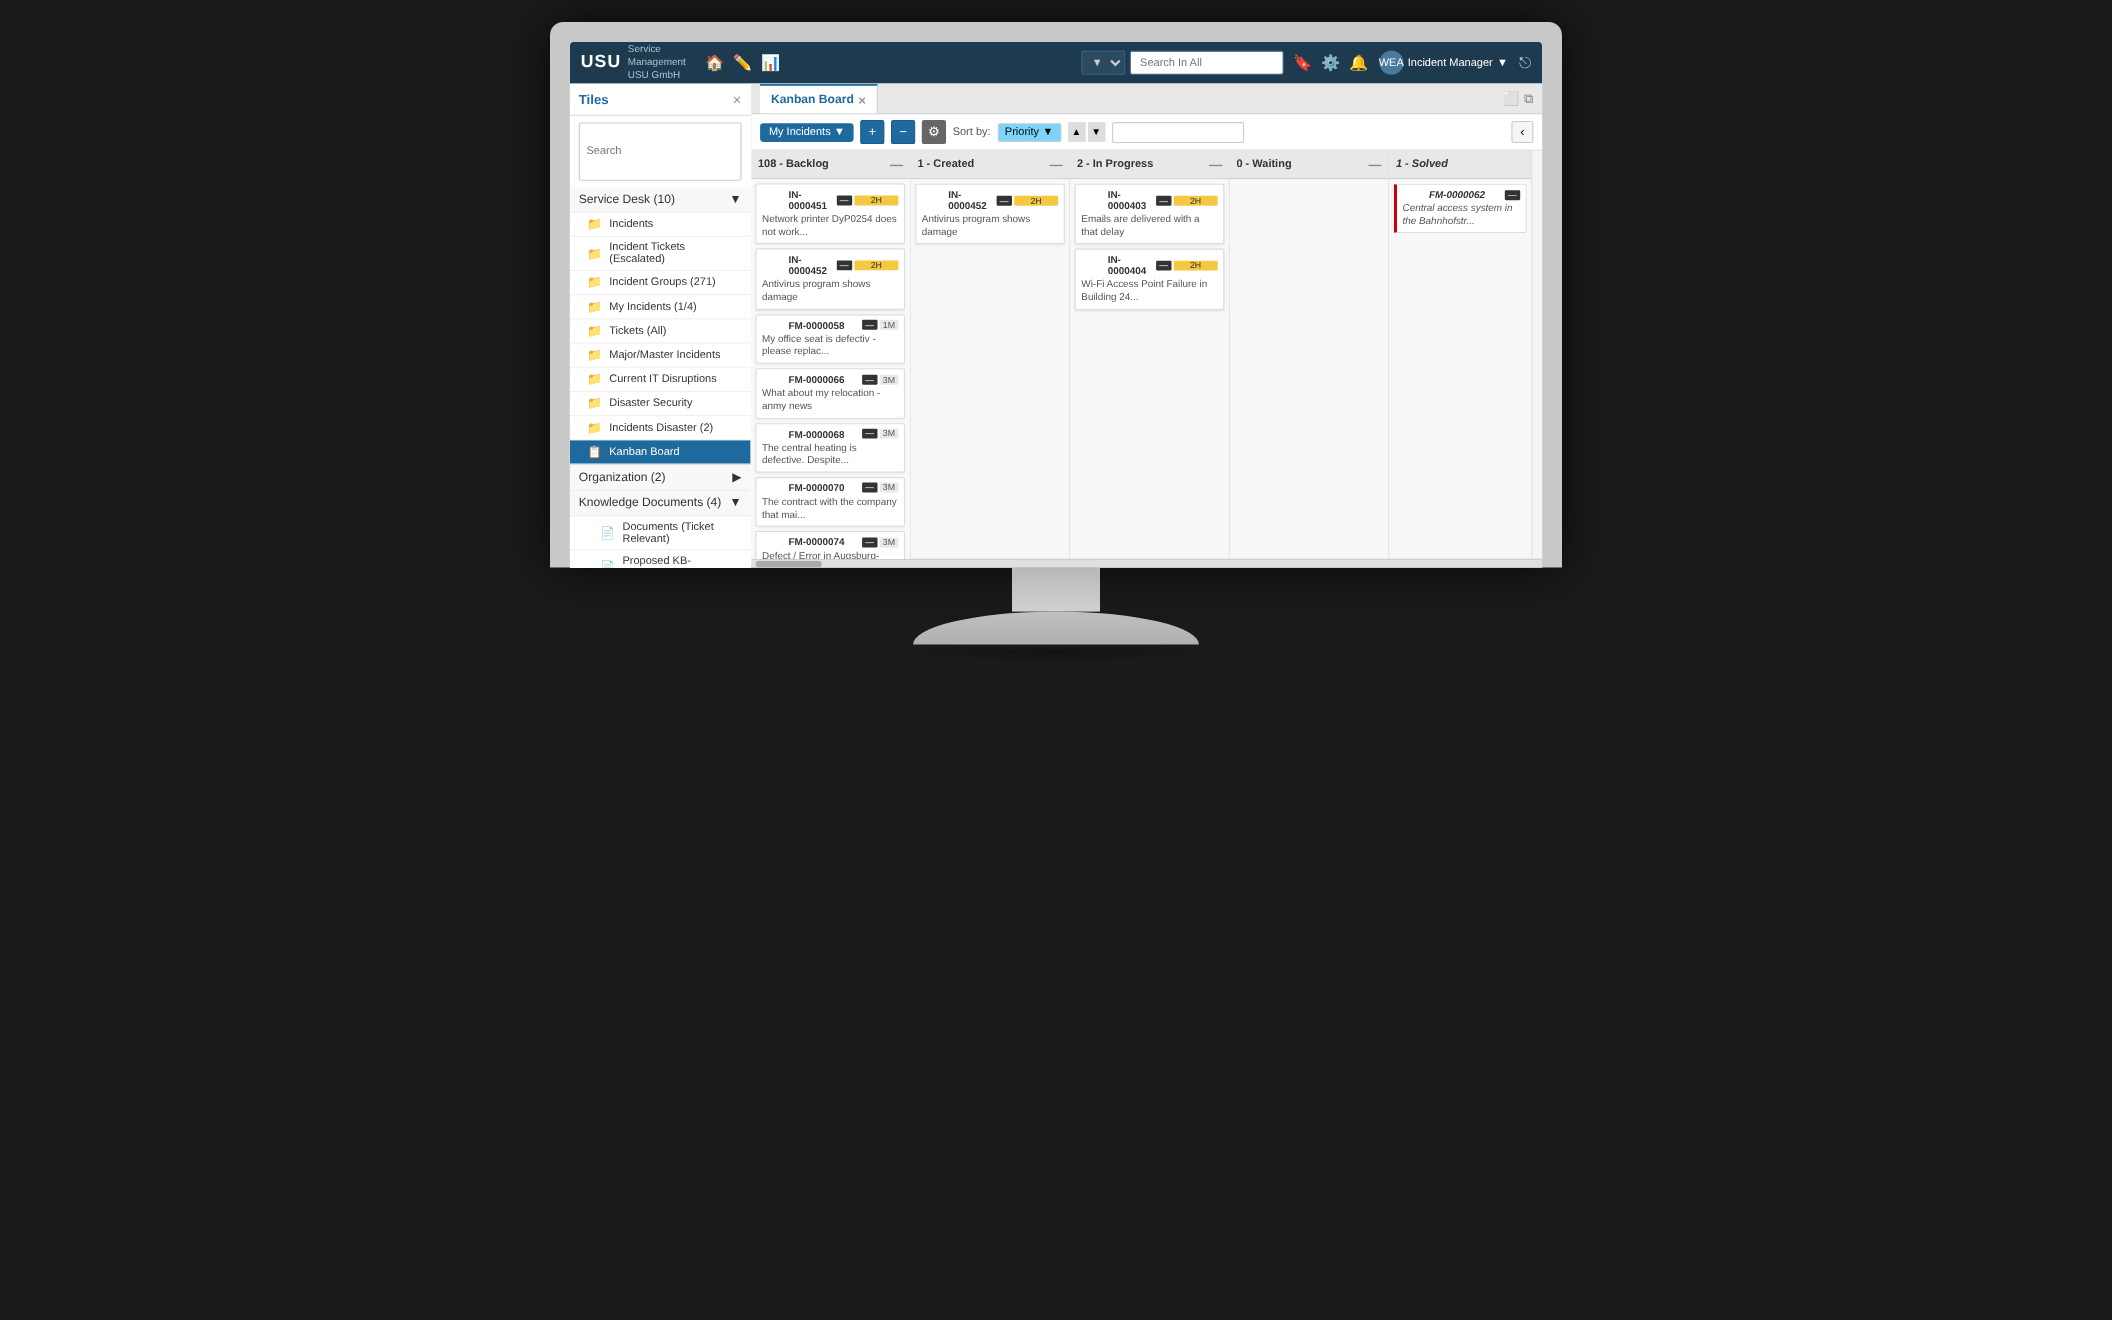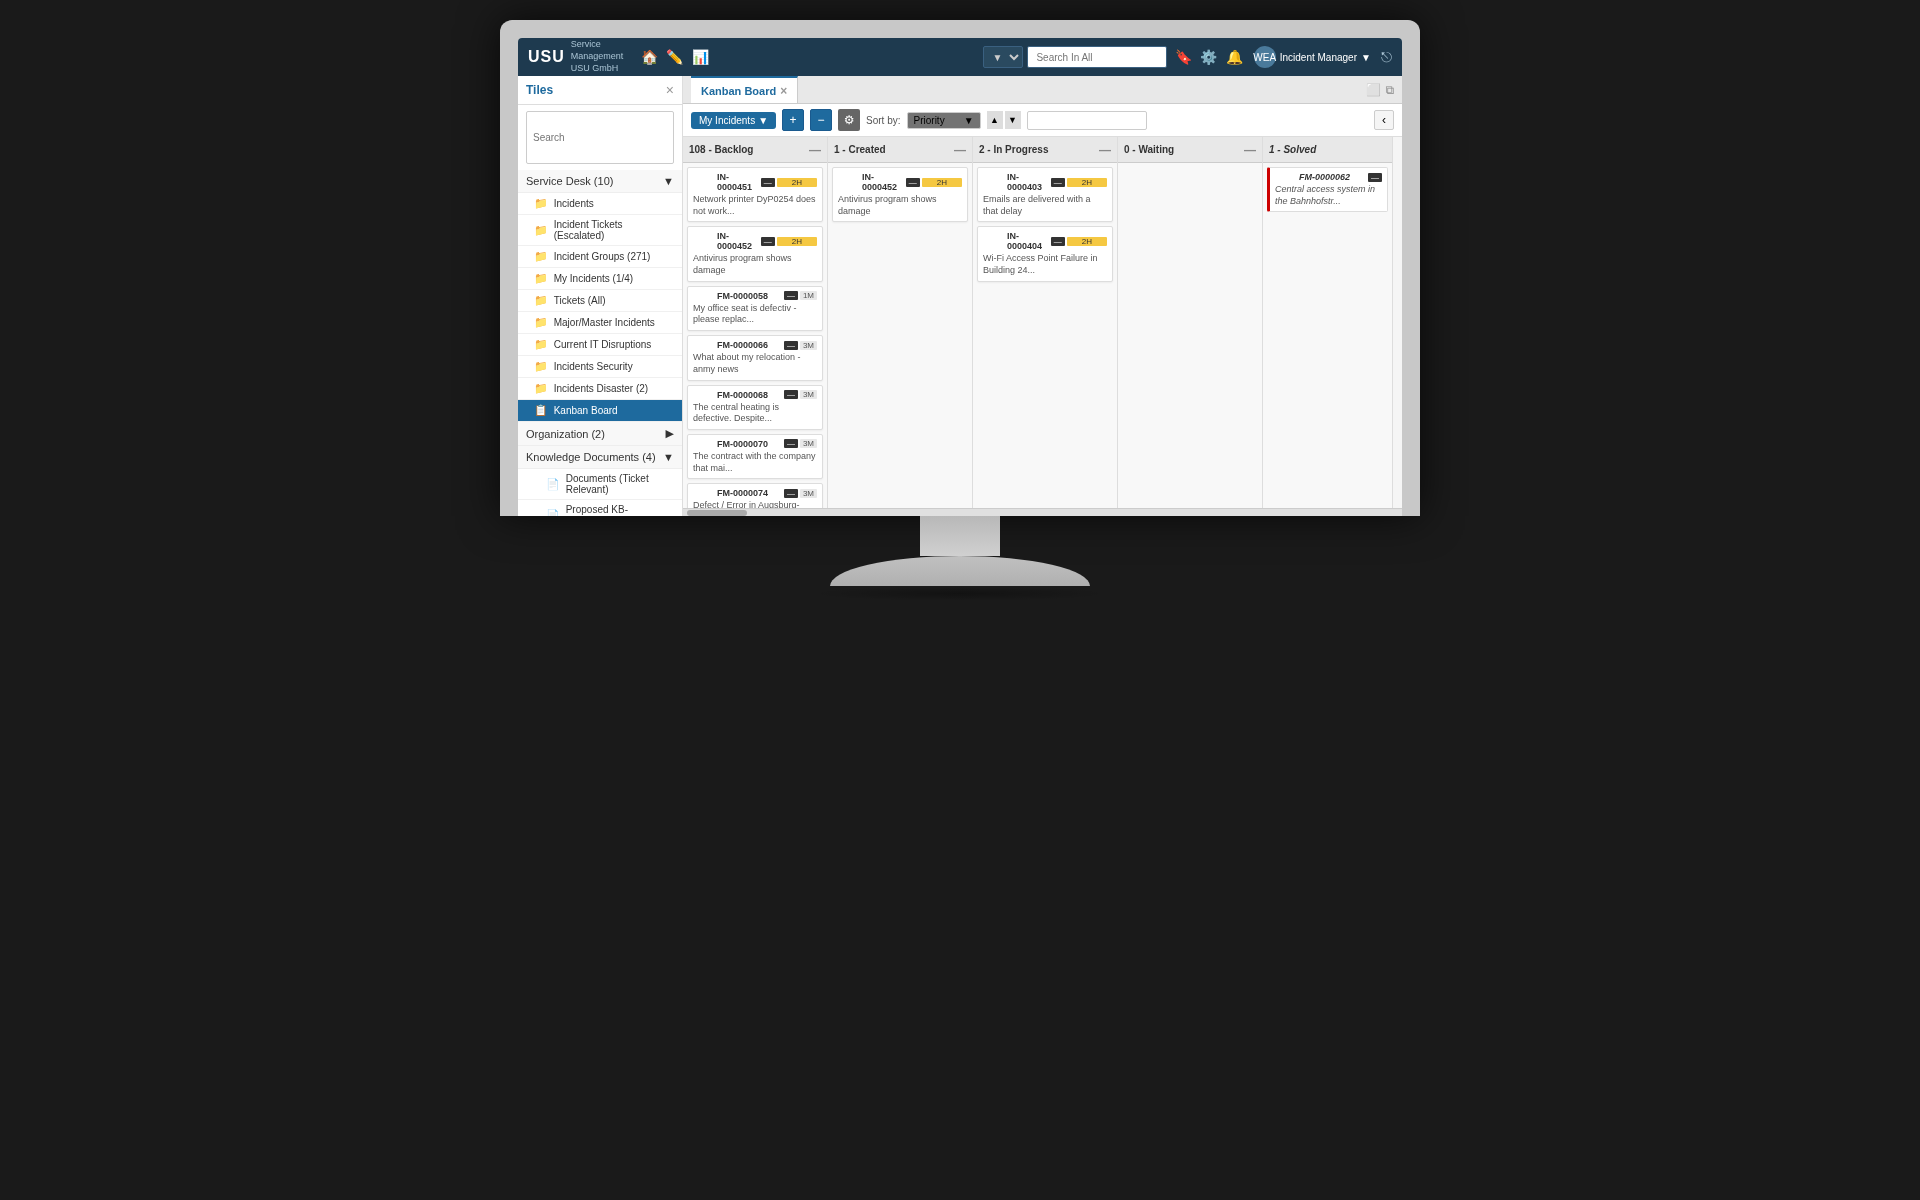--- a/index.html
+++ b/index.html
@@ -347,22 +347,22 @@
     }
 
     .sort-label {
       font-size: 10px;
       color: #555;
     }
 
     .sort-dropdown {
       display: flex;
       align-items: center;
-      gap: 19px;
-      background: #737373;
+      gap: 3px;
+      background: #7dd3fc;
       border: 1px solid #ccc;
       padding: 2px 6px;
       border-radius: 2px;
       font-size: 10px;
       cursor: pointer;
     }
 
     .sort-arrows {
       display: flex;
       gap: 2px;
@@ -646,21 +646,21 @@
             <div class="sidebar-item">
               <span class="sidebar-item-icon">📁</span>
               <span>Major/Master Incidents</span>
             </div>
             <div class="sidebar-item">
               <span class="sidebar-item-icon">📁</span>
               <span>Current IT Disruptions</span>
             </div>
             <div class="sidebar-item">
               <span class="sidebar-item-icon">📁</span>
-              <span>Incidents Security</span>
+              <span>Disaster Security</span>
             </div>
             <div class="sidebar-item">
               <span class="sidebar-item-icon">📁</span>
               <span>Incidents Disaster (2)</span>
             </div>
             <div class="sidebar-item active">
               <span class="sidebar-item-icon">📋</span>
               <span>Kanban Board</span>
             </div>
           </div>

